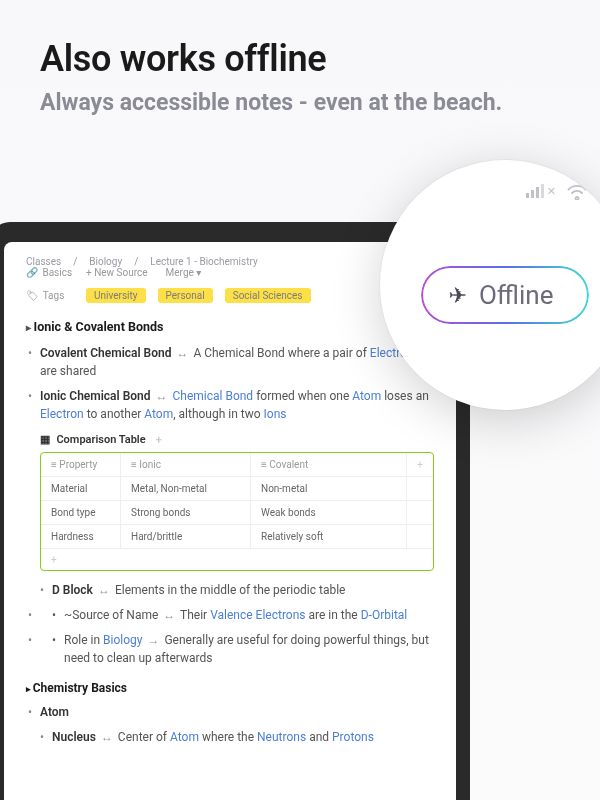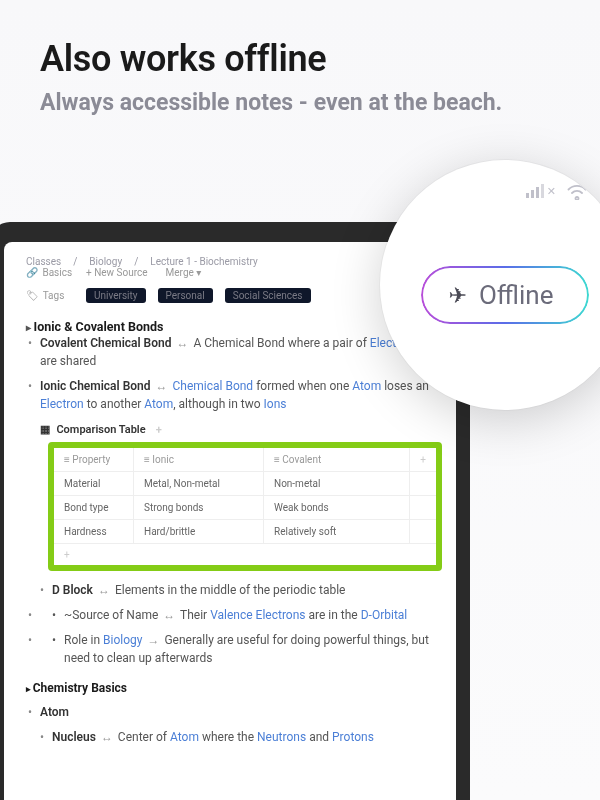--- a/index.html
+++ b/index.html
@@ -7,33 +7,33 @@
 .hero{padding:38px 40px 18px}
 .hero-title{font-size:36px;font-weight:600;color:#1a1a1a;letter-spacing:-.3px}
 .hero-sub{font-size:23px;color:#8b8b96;margin-top:8px;line-height:1.28;font-weight:700}
 .device{position:absolute;left:-10px;top:222px;width:480px;height:580px;background:#2a2a2a;border-radius:20px 20px 0 0;padding:20px 14px 0 14px}
 .screen{background:#fff;border-radius:8px 8px 0 0;height:100%;padding:14px 22px;overflow:hidden;font-size:11px;color:#555}
 .crumb{font-size:10px;color:#9a9aa5;display:flex;gap:12px}
 .crumb span{color:#9a9aa5}
 .page-title{font-size:20px;font-weight:700;color:#1a1a1a;margin:18px 0 16px}
 .meta-row{display:flex;align-items:center;gap:12px;margin-bottom:10px;font-size:10px;color:#888}
 .meta-label{color:#999;min-width:48px;display:flex;align-items:center;gap:4px}
-.tag{background:#0f172a;color:#7a7a85;padding:2px 8px;border-radius:3px;font-size:10px}
+.tag{background:#fde047;color:#7a7a85;padding:2px 8px;border-radius:3px;font-size:10px}
 .divider{height:0;margin:16px 0}
-.sec-title{font-size:12.5px;font-weight:700;color:#1a1a1a;}
+.sec-title{font-size:12.5px;font-weight:700;color:#1a1a1a;margin-bottom:10px}
 .sec-title::before{content:"▸ ";font-size:10px;color:#555}
 .bullet{padding-left:14px;margin-bottom:7px;font-size:12px;color:#555;line-height:1.5;position:relative}
 .bullet::before{content:"•";position:absolute;left:2px;color:#888}
 .nested{padding-left:26px}
 .nested::before{left:14px}
 .bold{font-weight:600;color:#333}
 .link{color:#4b7fd6}
 .harr{color:#999;padding:0 2px}
 .table-head{font-size:11px;font-weight:600;color:#333;margin:10px 0 6px;padding-left:14px;display:flex;align-items:center;gap:6px}
-.tbl{border:6px solid #84cc16;border-radius:4px;margin-left:22px;width:calc(100% - 14px);font-size:10px}
+.tbl{border:1px solid #84cc16;border-radius:4px;margin-left:14px;width:calc(100% - 14px);font-size:10px}
 .tbl-row{display:flex;border-bottom:1px solid #eee}
 .tbl-row:last-child{border-bottom:none}
 .tbl-hcell{padding:6px 10px;color:#999;border-right:1px solid #eee;font-size:10px}
 .tbl-cell{padding:6px 10px;color:#666;border-right:1px solid #eee}
 .tbl-row>*:last-child{border-right:none}
 .c1{width:80px}
 .c2{width:130px}
 .c3{flex:1}
 .addcol{width:26px;text-align:center;color:#ccc}
 .plusrow{padding:5px 10px;color:#ccc}

